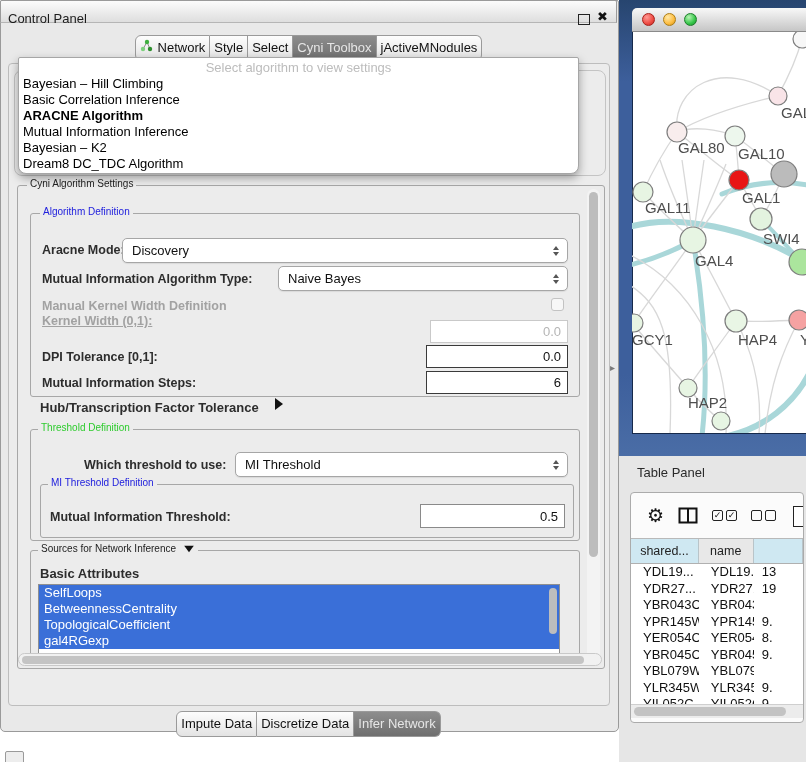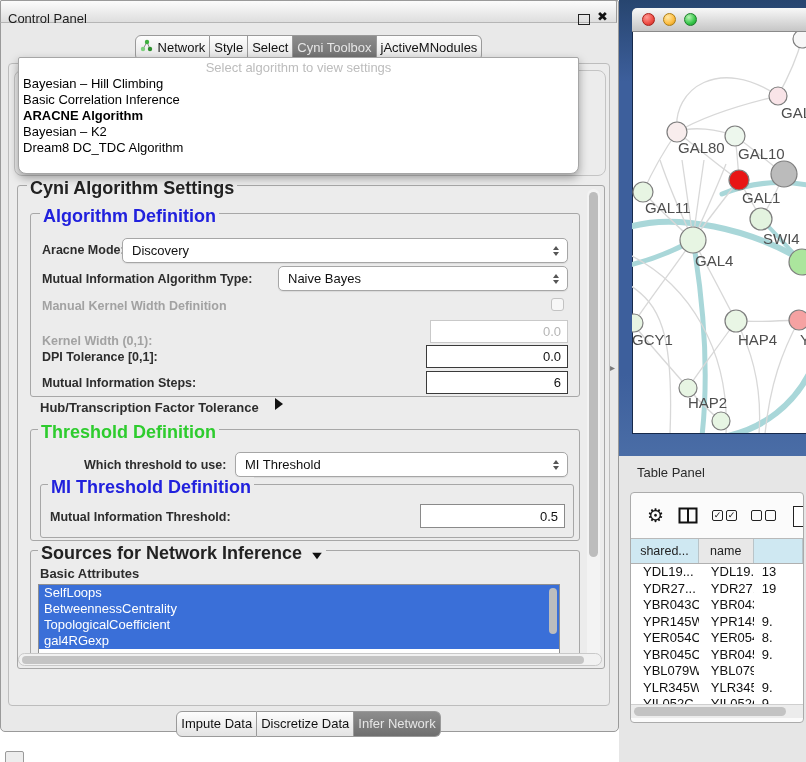--- a/index.html
+++ b/index.html
@@ -40,21 +40,21 @@
   
   .popup{left:18px;top:57px;width:559px;height:115px;background:#fff;
          border:1px solid #a6a6a6;border-radius:2px 2px 8px 8px;
          box-shadow:0 4px 10px rgba(0,0,0,0.35);z-index:50;}
   .popup-ph{height:16px;line-height:16px;text-align:center;color:#bcbcbc;font-size:13px;margin-top:2px;}
   .popup-item{height:16px;line-height:16px;font-size:13px;color:#000;padding-left:4px;white-space:nowrap;}
   .popup-item.bold{font-weight:bold;}
 
   
   .gbox{border:1px solid #a7a7a7;border-radius:3px;background:transparent;}
-  .glegend{position:absolute;font-size:18px;background:#ececec;padding:0 3px;white-space:nowrap;font-weight:bold;}
+  .glegend{position:absolute;font-size:10px;background:#ececec;padding:0 3px;white-space:nowrap;}
   .leg-black{color:#222;}
   .leg-blue{color:#2121dd;}
   .leg-green{color:#2ecc2e;}
 
   .flabel{font-size:12.5px;font-weight:bold;color:#2d2d2d;white-space:nowrap;}
   .flabel.disabled{color:#a2a2a2;}
 
   .combo{background:#fff;border:1px solid #a6a6a6;border-radius:5px;
          display:flex;align-items:center;box-sizing:border-box;height:25px;
          box-shadow:0 1px 1px rgba(0,0,0,0.08);}
@@ -174,20 +174,21 @@
       <span class="arr-dn"></span>
     </span>
 </div>
 
 <div class="abs popup">
   <div class="popup-ph">Select algorithm to view settings</div>
   <div id="popup-list">
       <div class="popup-item">Bayesian – Hill Climbing</div>
       <div class="popup-item">Basic Correlation Inference</div>
       <div class="popup-item bold">ARACNE Algorithm</div>
+      <div class="popup-item">Mutual Information Inference</div>
       <div class="popup-item">Bayesian – K2</div>
       <div class="popup-item">Dream8 DC_TDC Algorithm</div>
     </div>
 </div>
 
 <div class="abs gbox" style="left:17px;top:185px;width:586px;height:482px;"></div>
 <span class="abs glegend leg-black" style="left:27px;top:178px;">Cyni Algorithm Settings</span>
 
 <div class="abs vtrack" style="left:587px;top:189px;width:13px;height:474px;">
   <div class="vthumb" style="position:absolute;left:2px;top:3px;width:9px;height:365px;"></div>
@@ -210,21 +211,21 @@
   <span class="combo-text">Naive Bayes</span>
   <span class="arrows">
       <span class="arr-up"></span>
       <span class="arr-dn"></span>
     </span>
 </div>
 
 <span class="abs flabel disabled" style="left:42px;top:299px;">Manual Kernel Width Definition</span>
 <div class="abs cbox" style="left:551px;top:298px;"></div>
 
-<span class="abs flabel disabled" style="left:42px;top:334px;">Kernel Width (0,1):</span>
+<span class="abs flabel disabled" style="left:42px;top:314px;text-decoration:underline;">Kernel Width (0,1):</span>
 <input class="abs num-input disabled" style="left: 430px; top: 320px; width: 138px;" readonly="" value="0.0">
 
 <span class="abs flabel" style="left:42px;top:350px;">DPI Tolerance [0,1]:</span>
 <input class="abs num-input strong" style="left: 426px; top: 345px; width: 142px;" readonly="" value="0.0">
 
 <span class="abs flabel" style="left:42px;top:376px;">Mutual Information Steps:</span>
 <input class="abs num-input strong" style="left: 426px; top: 371px; width: 142px;" readonly="" value="6">
 
 <span class="abs flabel" style="left:40px;top:400px;font-size:13px;">Hub/Transcription Factor Tolerance</span>
 <span class="abs tri-right" style="left:275px;top:398px;"></span>

